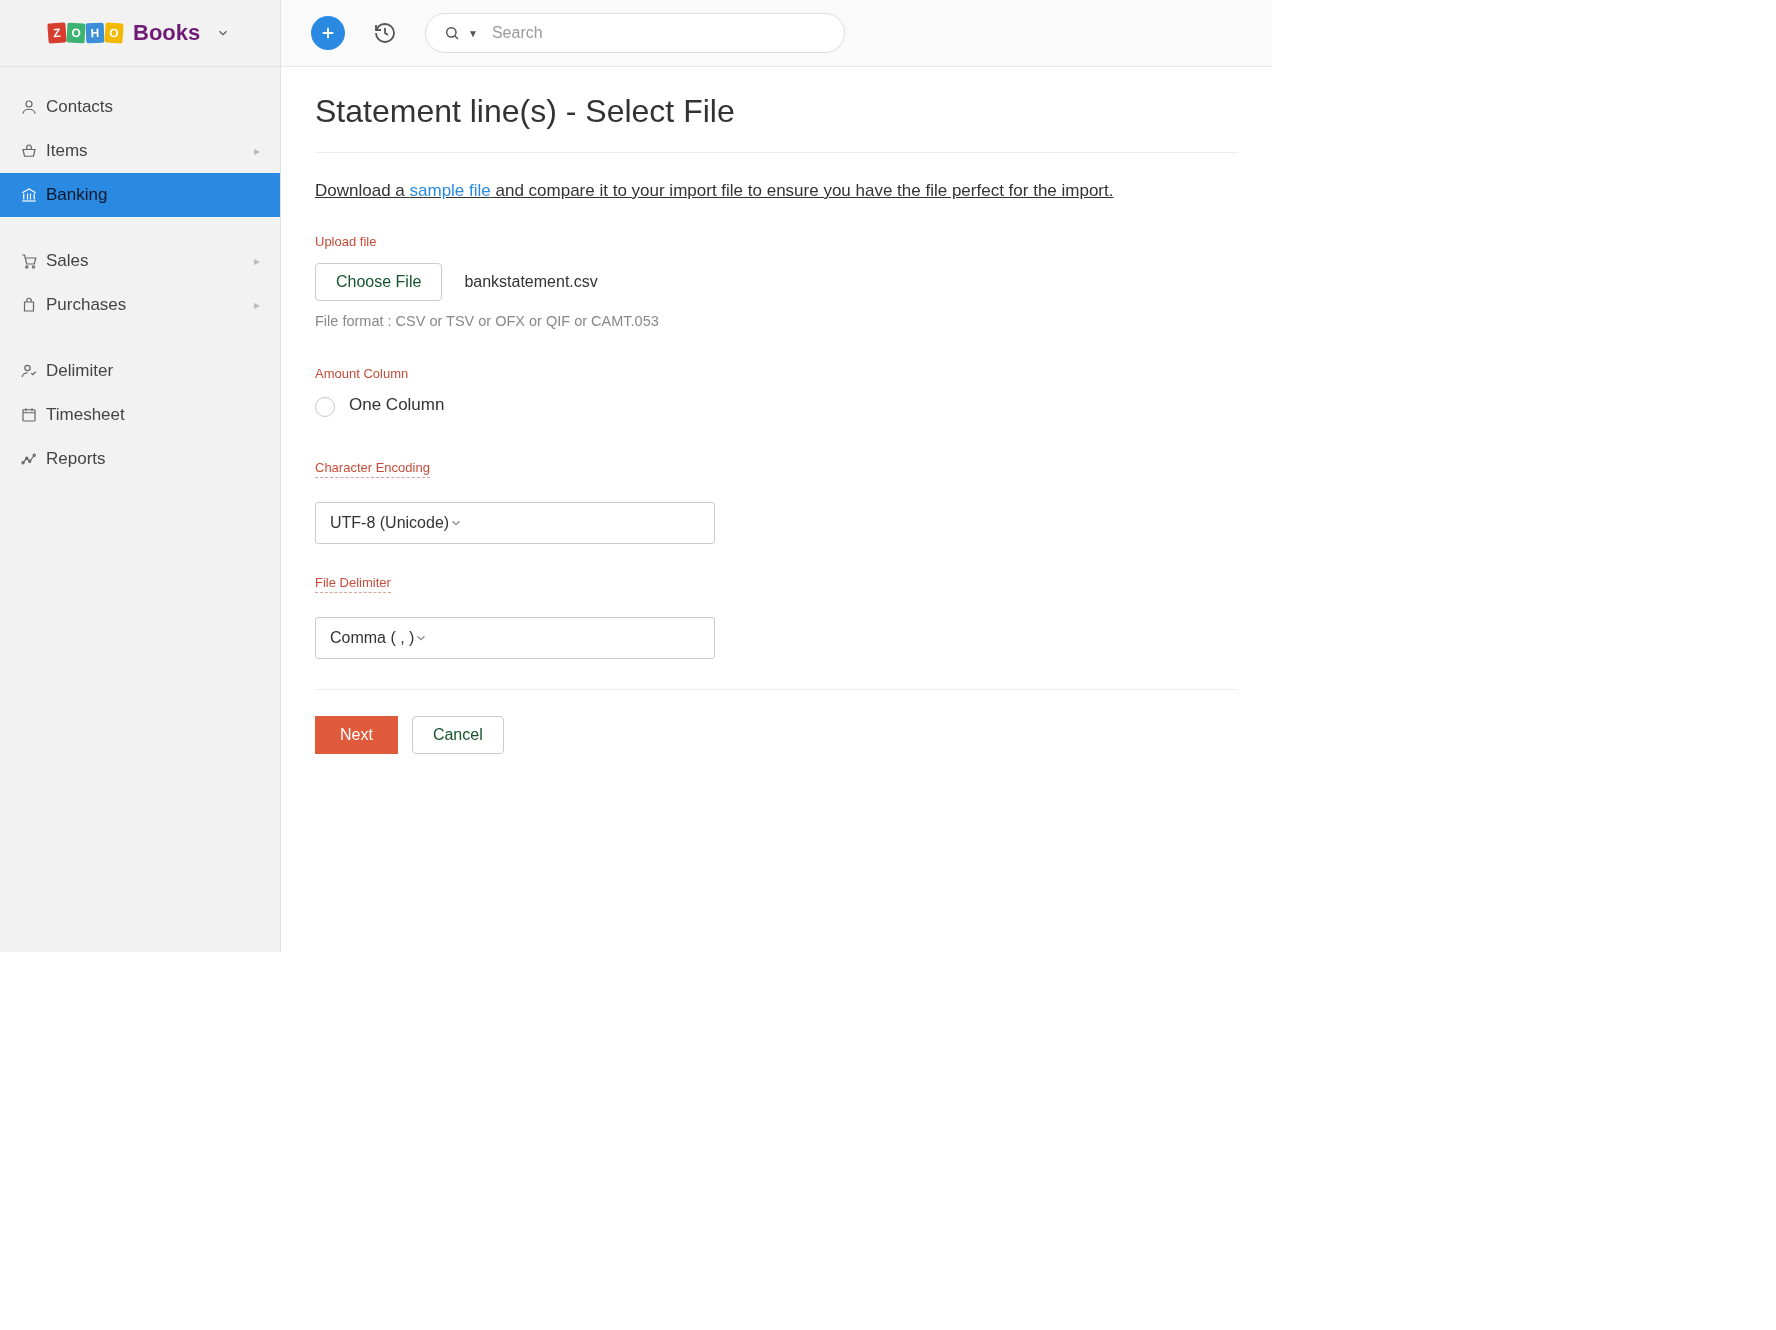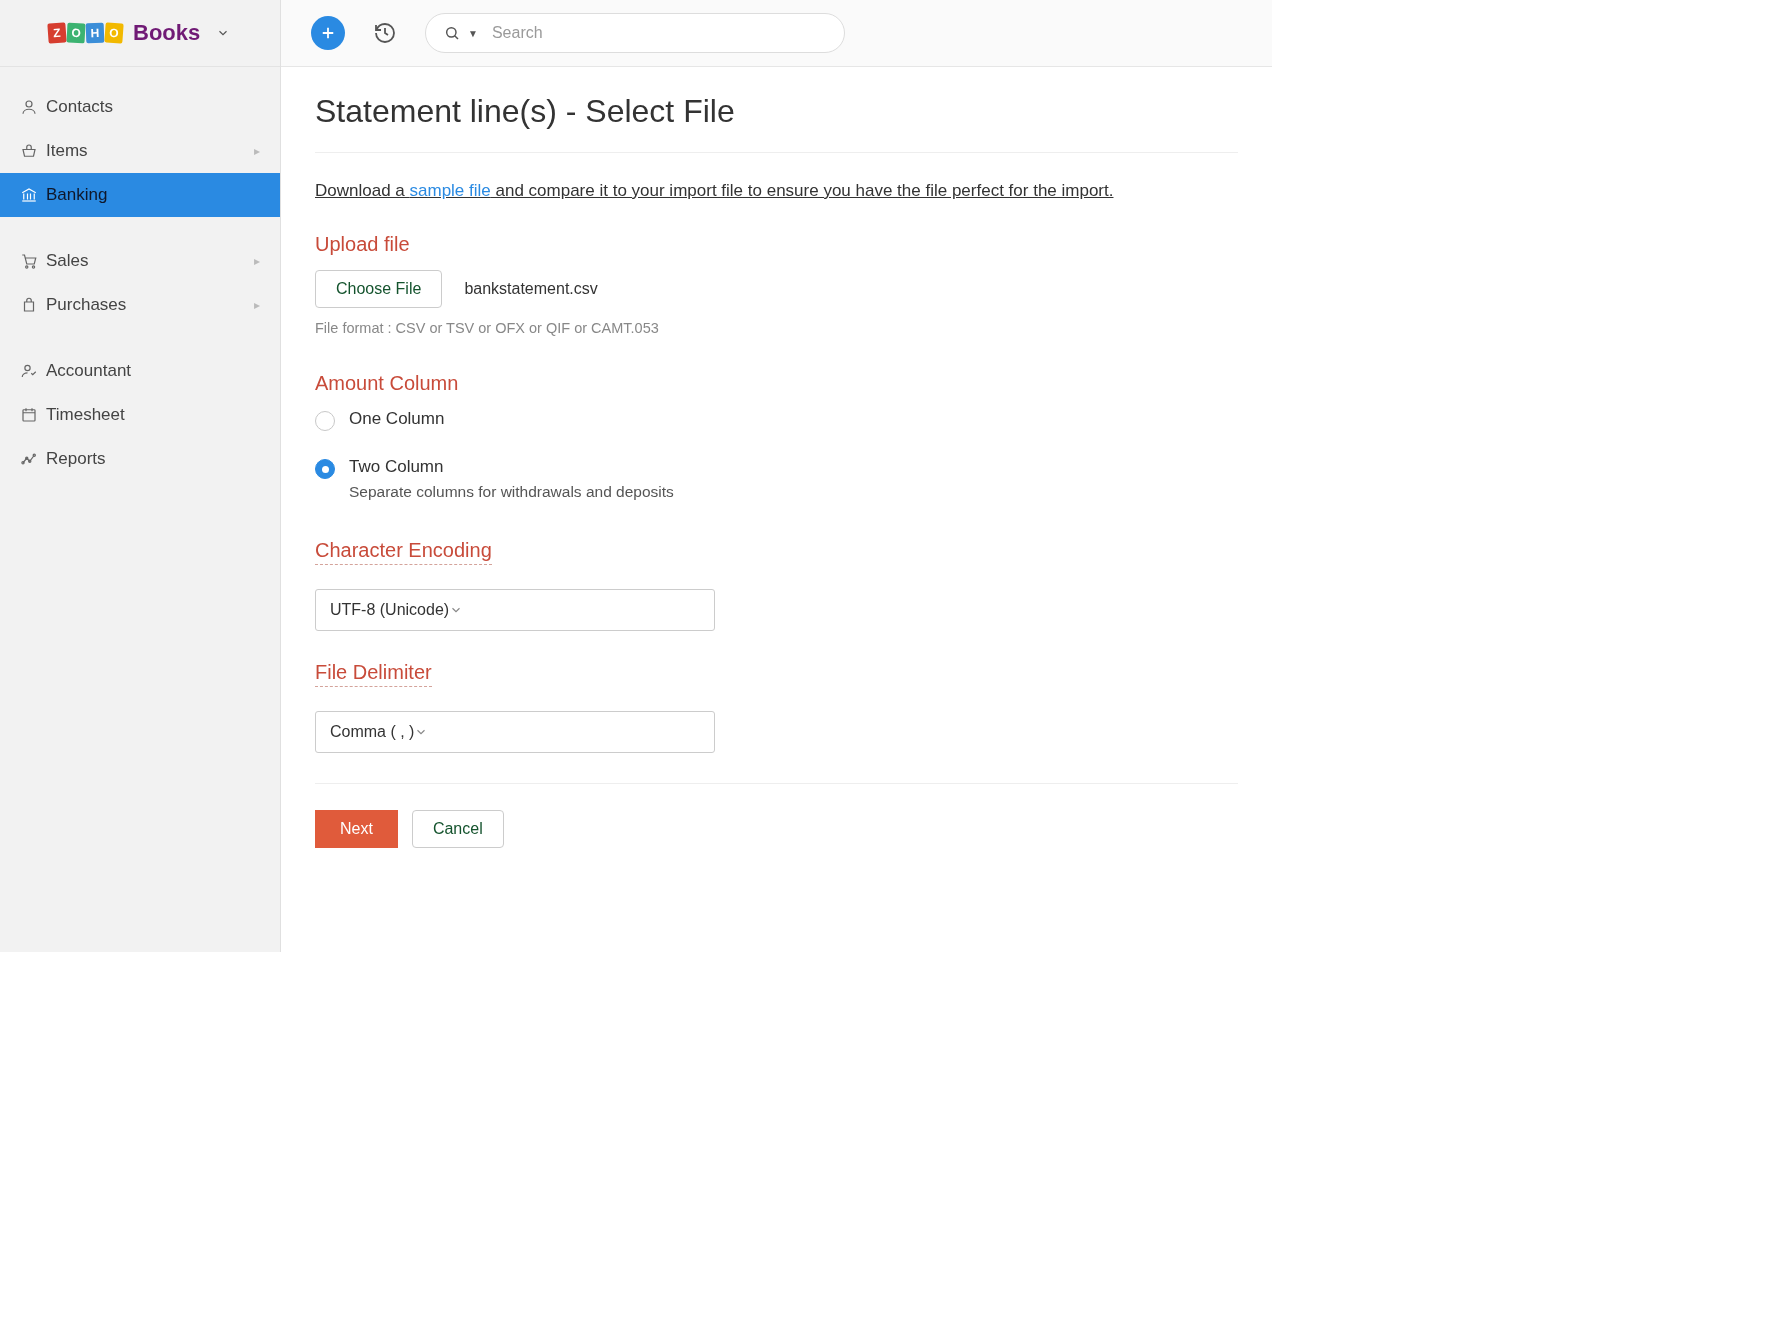--- a/index.html
+++ b/index.html
@@ -81,21 +81,21 @@
   .searchbox .sicon{color:#555;font-size:15px;}
   .searchbox .scaret{color:#555;font-size:10px;margin-right:6px;}
   .searchbox input{border:none;outline:none;font-size:16px;flex:1;background:transparent;color:#333;}
   .searchbox input::placeholder{color:#9a9a9a;}
 
   .content { padding:26px 34px 30px 34px; overflow:auto; flex:1;}
   .page-title { font-size:32px; font-weight:400; color:#333; margin-bottom:4px;}
   .hr { border:none; border-top:1px solid #eee; margin:22px 0 28px 0;}
   .intro { font-size:17px; color:#333; margin-bottom:32px;text-decoration:underline;}
   .intro a { color:#2a8ae2; text-decoration:none;}
-  .section-label { color:#c84b3a; font-size:20px; margin-bottom:14px; display:inline-block;}
+  .section-label { color:#c84b3a; font-size:13px; margin-bottom:14px; display:inline-block;}
   .section-label.dotted { border-bottom:1px dashed #d4a39b; padding-bottom:2px;}
   .file-row { display:flex; align-items:center; gap:22px; margin-bottom:12px;}
   .btn {
     border:1px solid #ccc;background:#fff;border-radius:4px;
     padding:9px 20px;font-size:16px;color:#14532d;cursor:pointer;
   }
   .filename { font-size:16px; color:#333;}
   .hint { font-size:14.5px; color:#888; margin-bottom:36px;}
   .radio-group { margin-bottom:38px;}
   .radio-opt { display:flex; align-items:flex-start; gap:14px; margin-bottom:22px; cursor:pointer;}
@@ -192,21 +192,21 @@
       </div>
       <div class="nav-gap"></div>
       <div class="nav-item">
         <span class="icon">
           <svg width="18" height="18" viewBox="0 0 24 24" fill="none" stroke="currentColor" stroke-width="1.6">
               <circle cx="10" cy="8" r="3.5"></circle>
               <path d="M3 20c0-3.5 3.5-5.5 7-5.5"></path>
               <path d="M15 15l2 2 4-4"></path>
             </svg>
         </span>
-        <span>Accountant</span>
+        <span>Delimiter</span>
       </div>
       <div class="nav-item">
         <span class="icon">
           <svg width="18" height="18" viewBox="0 0 24 24" fill="none" stroke="currentColor" stroke-width="1.6">
               <rect x="4" y="5" width="16" height="15" rx="1"></rect>
               <path d="M4 9h16M8 3v4M16 3v4"></path>
             </svg>
         </span>
         <span>Timesheet</span>
       </div>
@@ -267,27 +267,20 @@
       <div class="hint">File format : CSV or TSV or OFX or QIF or CAMT.053</div>
 
       <div class="section-label">Amount Column</div>
       <div class="radio-group">
         <div class="radio-opt">
           <span class="radio"></span>
           <div class="radio-texts">
             <div class="rt-title">One Column</div>
           </div>
         </div>
-        <div class="radio-opt">
-          <span class="radio selected"></span>
-          <div class="radio-texts">
-            <div class="rt-title">Two Column</div>
-            <div class="rt-desc">Separate columns for withdrawals and deposits</div>
-          </div>
-        </div>
       </div>
 
       <div class="section-label dotted">Character Encoding</div>
       <div style="height:10px"></div>
       <div class="selectbox">
         <span>UTF-8 (Unicode)</span>
         <span class="caret">
           <svg width="14" height="14" viewBox="0 0 24 24" fill="none" stroke="currentColor" stroke-width="2">
               <polyline points="6 9 12 15 18 9"></polyline>
             </svg>

